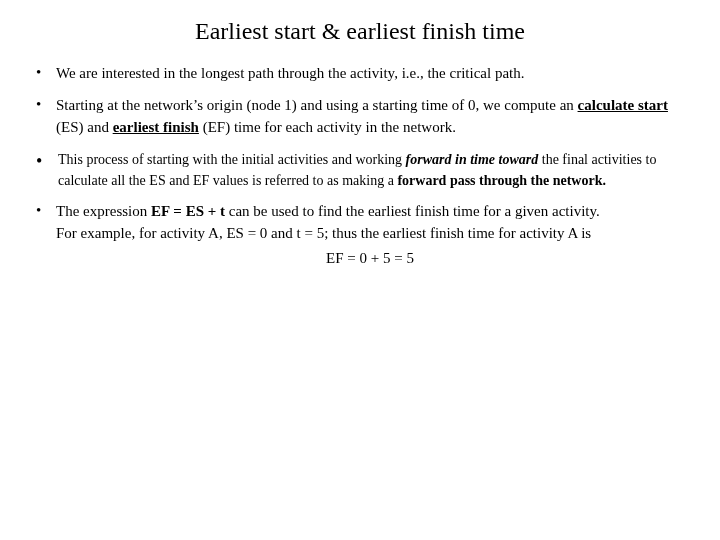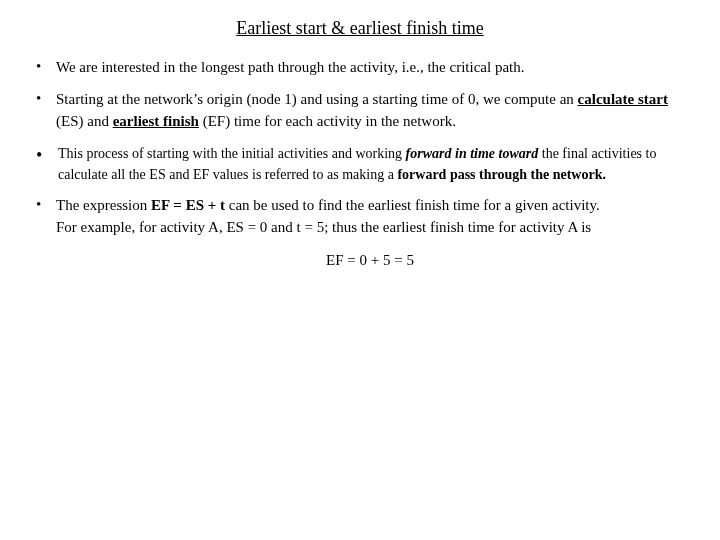--- a/index.html
+++ b/index.html
@@ -16,26 +16,25 @@
       font-size: 15px;
       color: #000000;
       overflow: hidden;
       display: flex;
       flex-direction: column;
       align-items: center;
       padding: 18px 36px 18px 36px;
     }
 
     .page-title {
-      font-size: 18px;
+      font-size: 24px;
       font-weight: normal;
       text-align: center;
       margin-bottom: 18px;
       width: 100%;
-      text-decoration: underline;
     }
 
     .content {
       width: 100%;
       display: flex;
       flex-direction: column;
       gap: 0px;
     }
 
     .bullet-item {
@@ -72,21 +71,21 @@
       font-weight: bold;
     }
 
     .bold {
       font-weight: bold;
     }
 
     .equation {
       display: block;
       text-align: center;
-      margin-top: 12px;
+      margin-top: 4px;
       font-size: 15px;
     }
   </style>
 </head>
 <body>
 
 <h1 class="page-title">Earliest start &amp; earliest finish time</h1>
 
 <div class="content">
 

